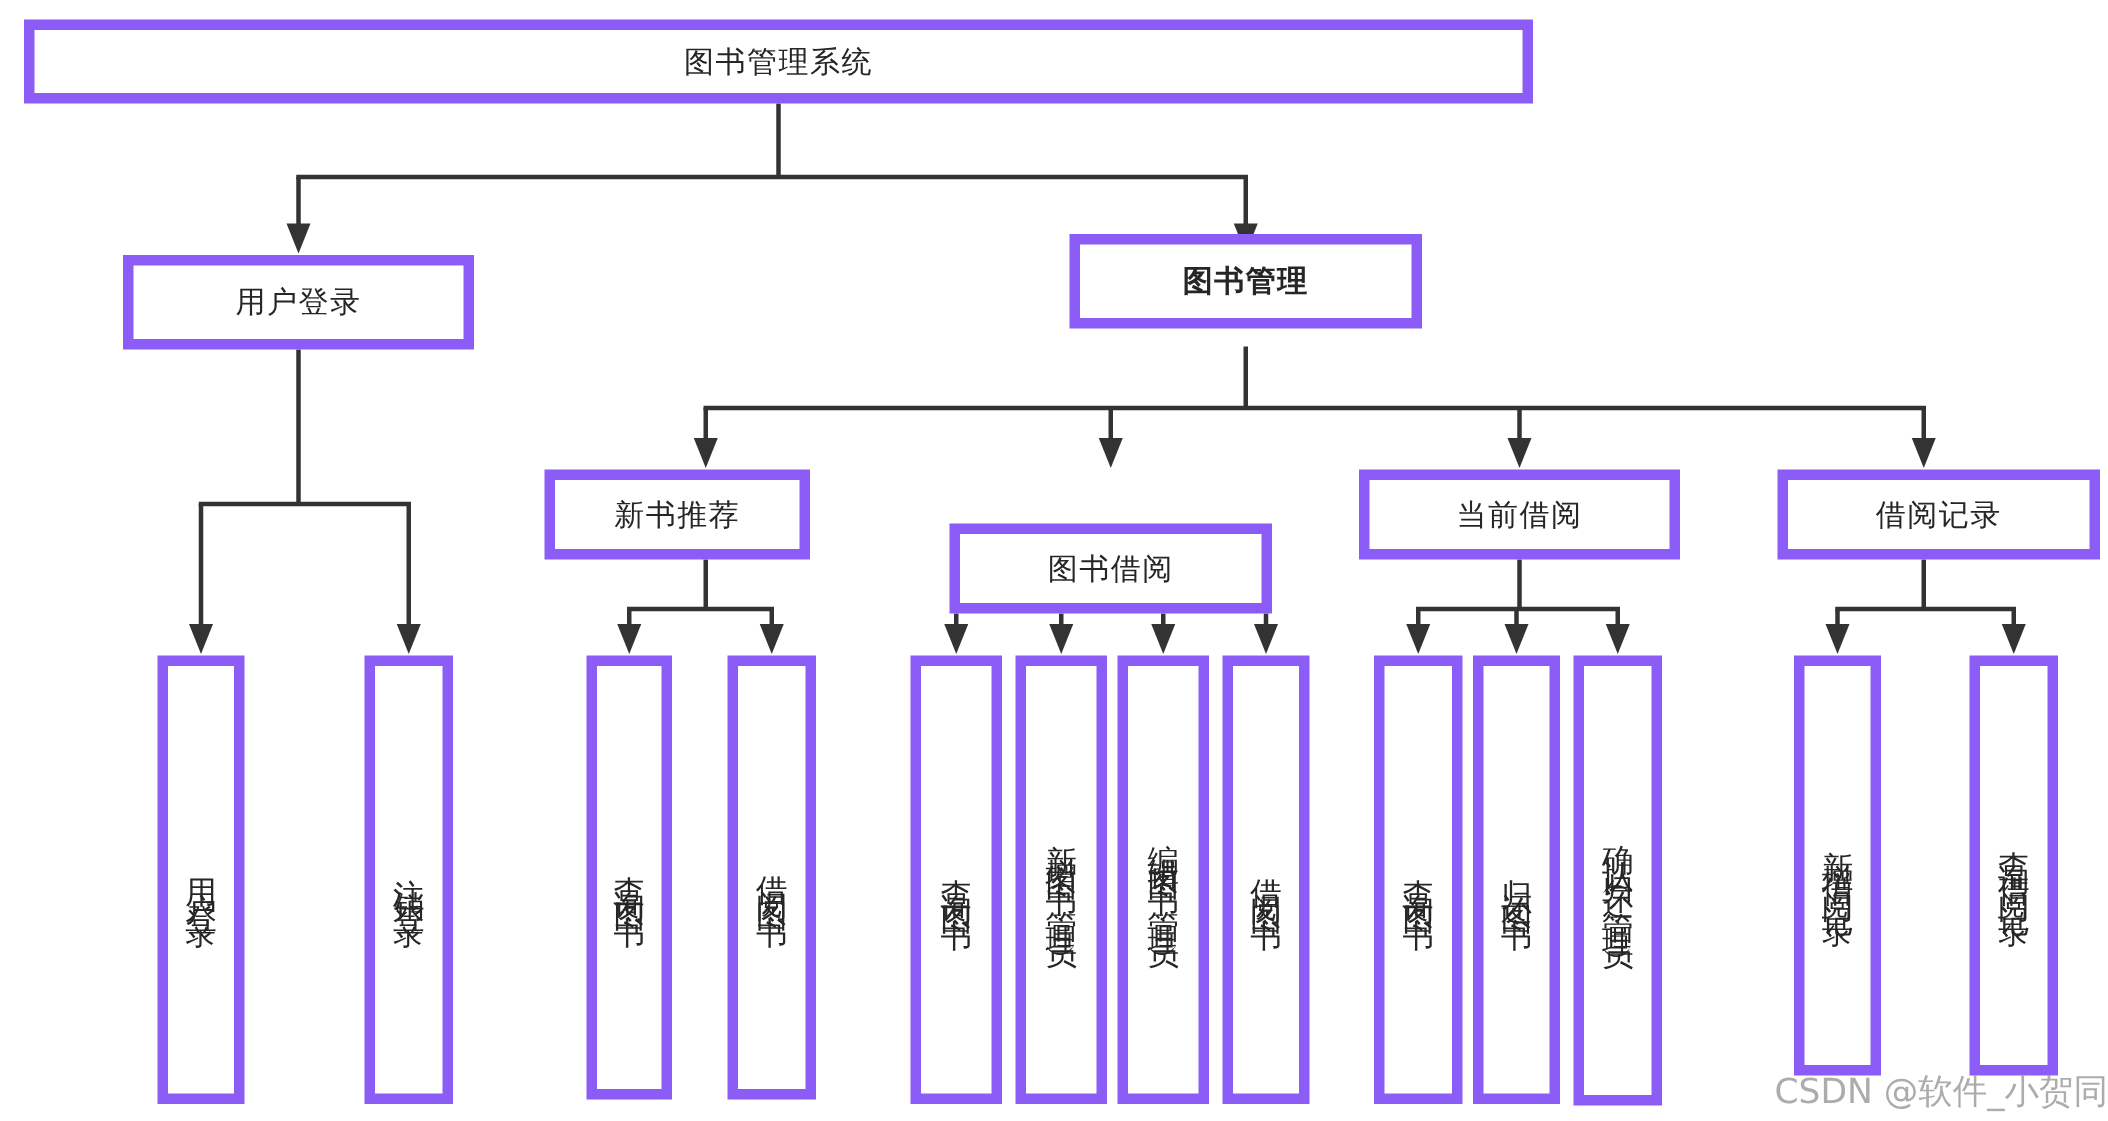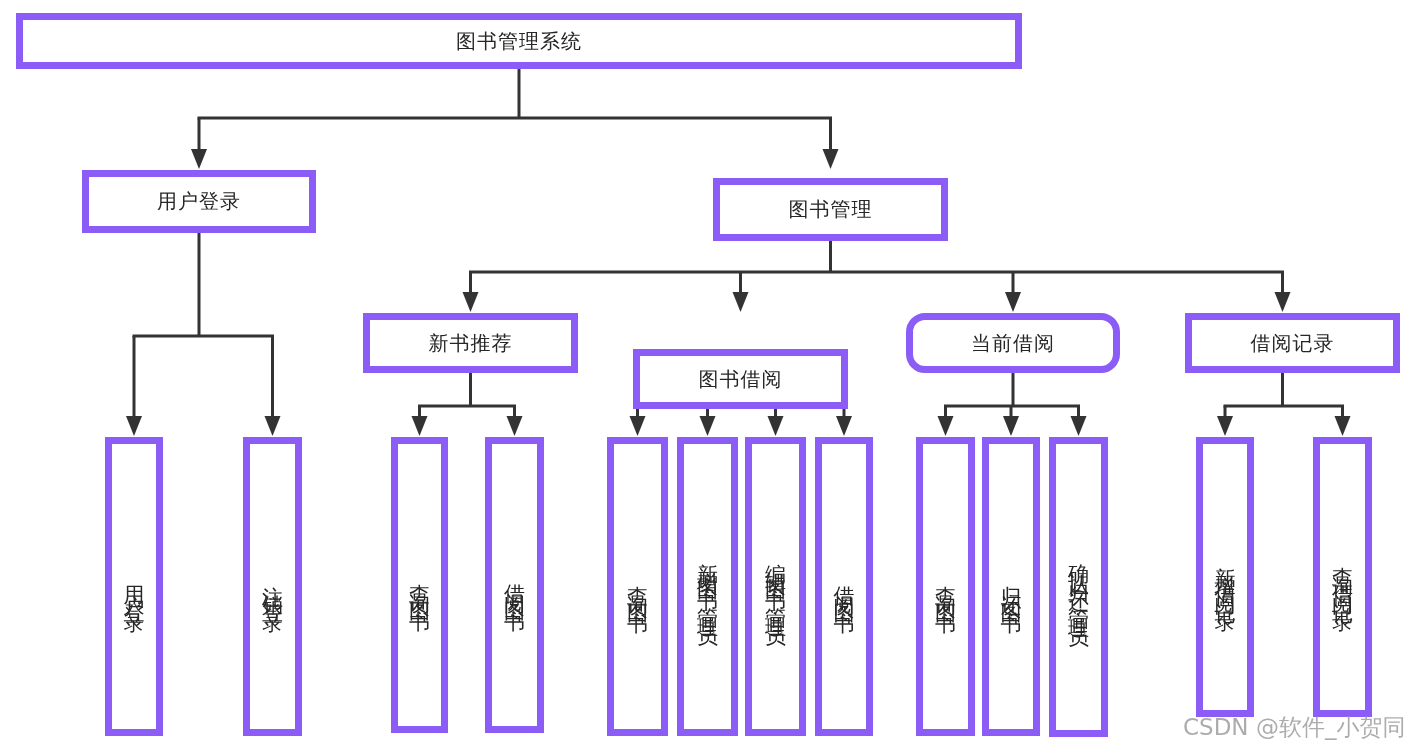--- a/index.html
+++ b/index.html
@@ -106,36 +106,36 @@
       <line x1="1342.5" y1="406" x2="1342.5" y2="418" stroke="#333333" stroke-width="3"></line>
       <polygon points="1342.5,436 1334.5,416 1350.5,416" fill="#333333"></polygon>
     </svg>
 
   <div class="node" style="left: 16px; top: 13px; width: 1006px; height: 56px;">
       <span>图书管理系统</span>
     </div>
     <div class="node" style="left: 82px; top: 170px; width: 234px; height: 63px;">
       <span>用户登录</span>
     </div>
-    <div class="node" style="left: 713px; top: 178px; width: 235px; height: 63px;">
+    <div class="node" style="left: 713px; top: 156px; width: 235px; height: 63px; font-weight: bold;">
       <span>图书管理</span>
     </div>
     <div class="node vertical" style="left: 105px; top: 437px; width: 58px; height: 299px;">
       <span>用户登录</span>
     </div>
     <div class="node vertical" style="left: 243px; top: 437px; width: 59px; height: 299px;">
       <span>注销登录</span>
     </div>
-    <div class="node" style="left: 363px; top: 313px; width: 215px; height: 60px;">
+    <div class="node" style="left: 363px; top: 313px; width: 177px; height: 60px;">
       <span>新书推荐</span>
     </div>
     <div class="node" style="left: 633px; top: 313px; width: 215px; height: 60px; margin-top: 36px;">
       <span>图书借阅</span>
     </div>
-    <div class="node" style="left: 906px; top: 313px; width: 214px; height: 60px; border-radius: 19px;">
+    <div class="node" style="left: 906px; top: 313px; width: 214px; height: 60px;">
       <span>当前借阅</span>
     </div>
     <div class="node" style="left: 1175px; top: 313px; width: 215px; height: 60px; margin-left: 10px;">
       <span>借阅记录</span>
     </div>
     <div class="node vertical" style="left: 391px; top: 437px; width: 57px; height: 296px;">
       <span>查询图书</span>
     </div>
     <div class="node vertical" style="left: 485px; top: 437px; width: 59px; height: 296px;">
       <span>借阅图书</span>

